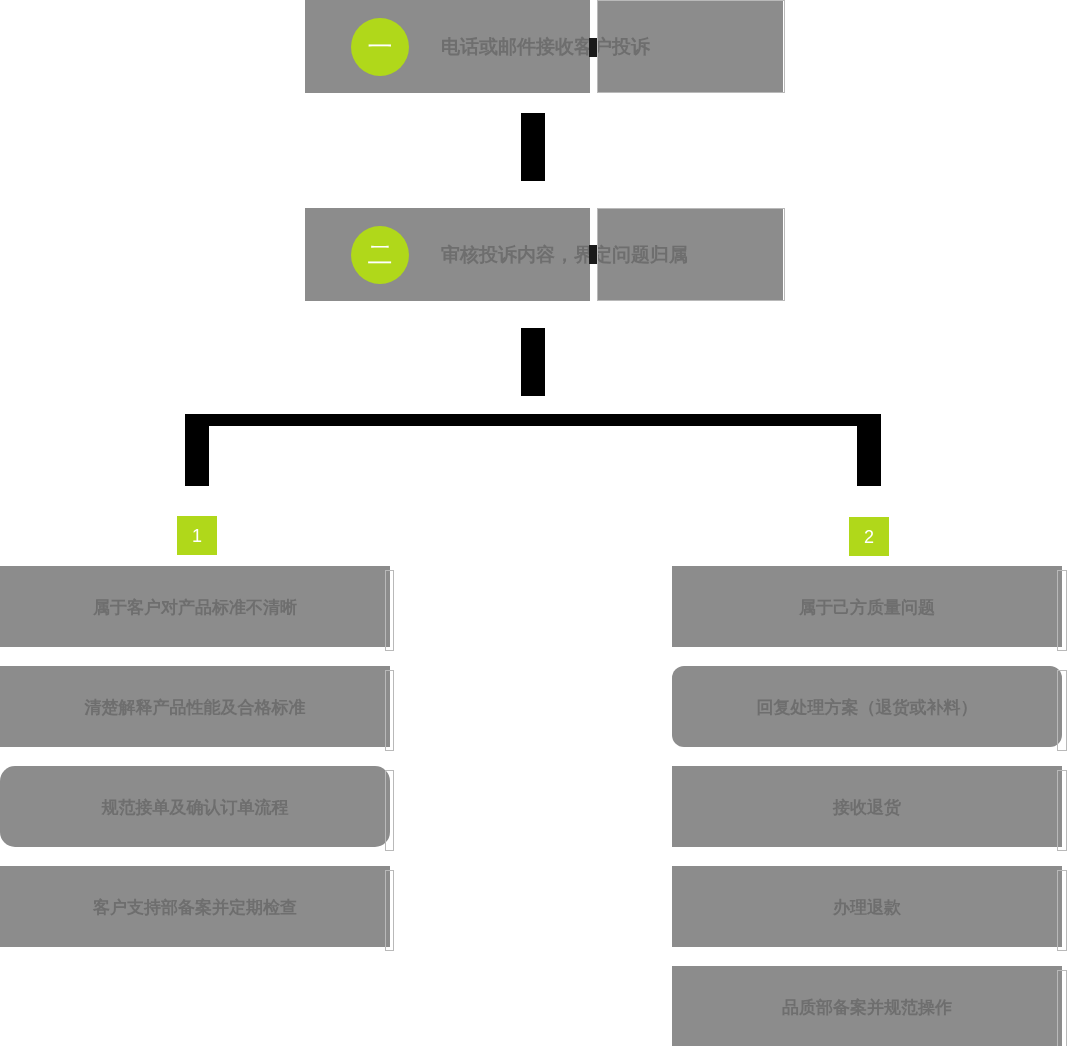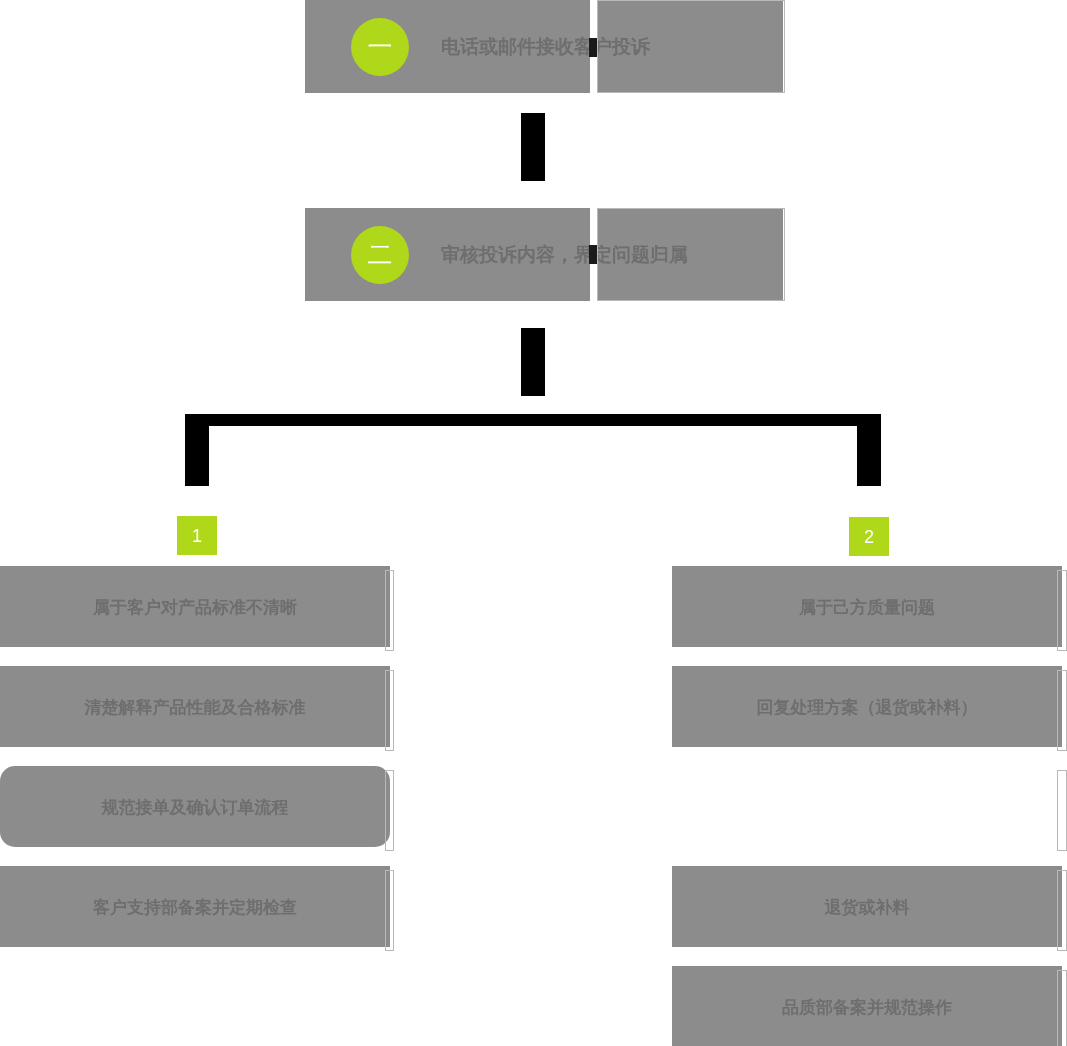--- a/index.html
+++ b/index.html
@@ -153,29 +153,32 @@
   <div class="node" style="left:0px; top:866px; width:390px; height:81px;">
     <div class="card-label">客户支持部备案并定期检查</div>
   </div>
   <div class="node-frame" style="left:385px; top:870px; width:9px; height:81px;"></div>
 
   <div class="node" style="left:672px; top:566px; width:390px; height:81px;padding-left:44px;">
     <div class="card-label">属于己方质量问题</div>
   </div>
   <div class="node-frame" style="left:1057px; top:570px; width:10px; height:81px;"></div>
 
-  <div class="node" style="left:672px; top:666px; width:390px; height:81px;">
+  <div class="node" style="left:672px; top:666px; width:390px; height:81px;border-radius:12px;">
     <div class="card-label">回复处理方案（退货或补料）</div>
   </div>
   <div class="node-frame" style="left:1057px; top:670px; width:10px; height:81px;"></div>
 
+  <div class="node" style="left:672px; top:766px; width:390px; height:81px;">
+    <div class="card-label">接收退货</div>
+  </div>
   <div class="node-frame" style="left:1057px; top:770px; width:10px; height:81px;"></div>
 
   <div class="node" style="left:672px; top:866px; width:390px; height:81px;">
-    <div class="card-label">退货或补料</div>
+    <div class="card-label">办理退款</div>
   </div>
   <div class="node-frame" style="left:1057px; top:870px; width:10px; height:81px;"></div>
 
   <div class="node" style="left:672px; top:966px; width:390px; height:81px;">
     <div class="card-label">品质部备案并规范操作</div>
   </div>
   <div class="node-frame" style="left:1057px; top:970px; width:10px; height:81px;"></div>
 
 </div>
 

